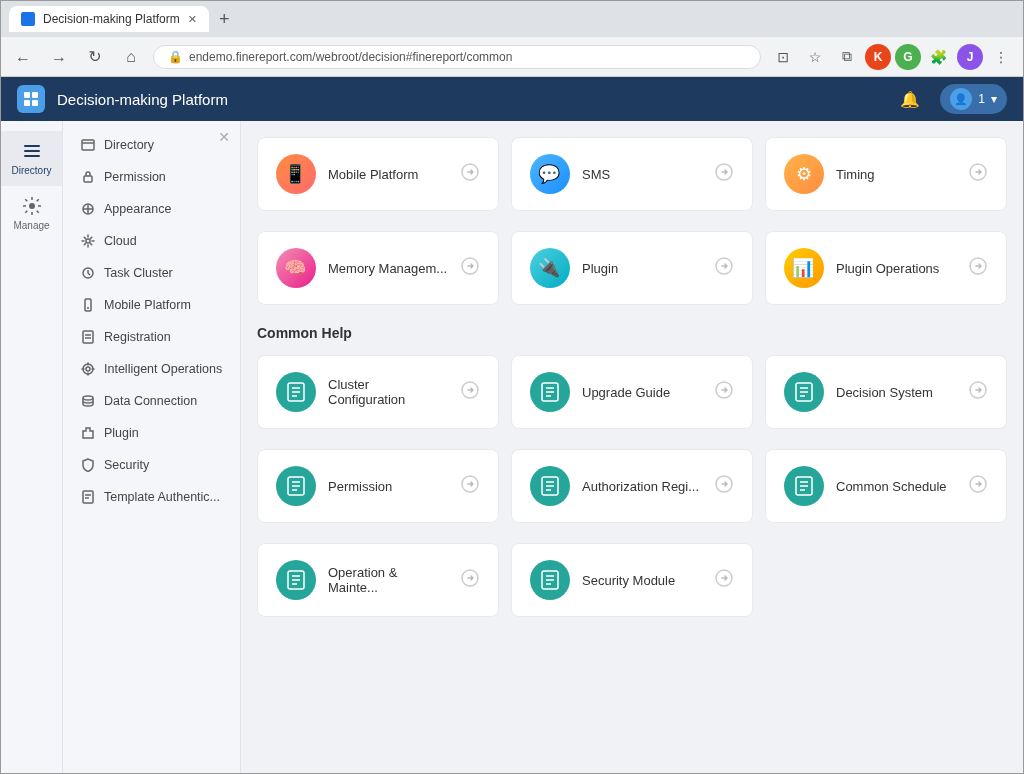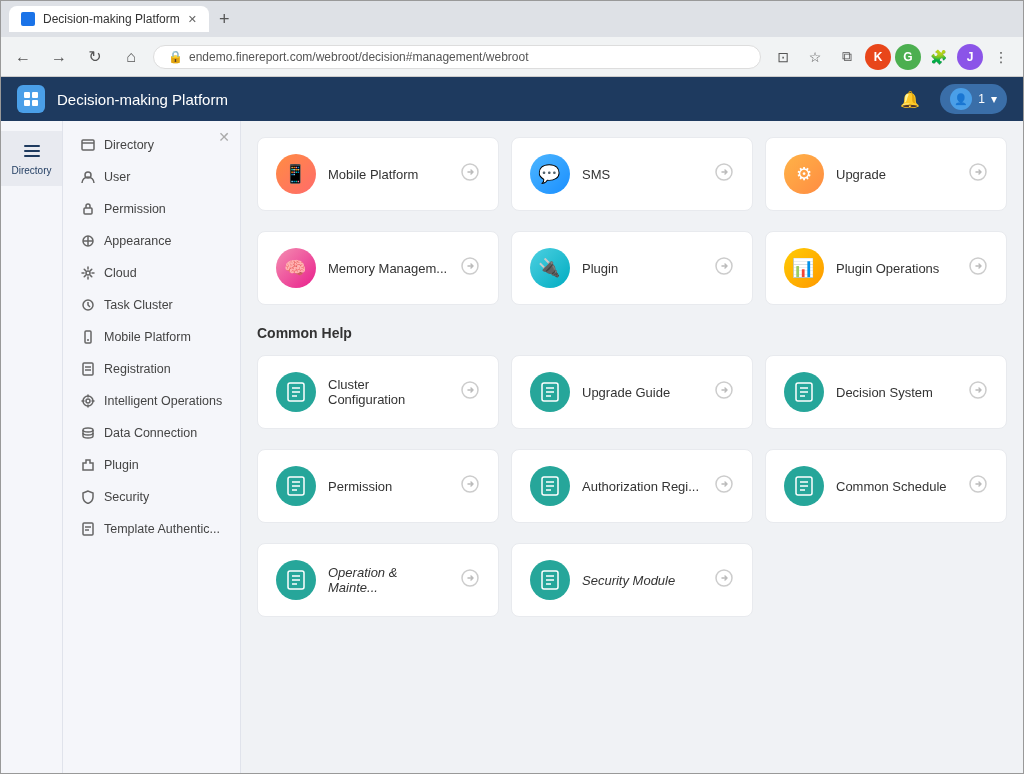--- a/index.html
+++ b/index.html
@@ -82,21 +82,21 @@
     <button class="browser-new-tab">+</button>
   </div>
 
   <div class="browser-controls">
     <button class="browser-nav-btn">←</button>
     <button class="browser-nav-btn">→</button>
     <button class="browser-nav-btn">↻</button>
     <button class="browser-nav-btn">⌂</button>
     <div class="browser-address-bar">
       <span>🔒</span>
-      <span>endemo.finereport.com/webroot/decision#management/webroot</span>
+      <span>endemo.finereport.com/webroot/decision#finereport/common</span>
     </div>
     <div class="browser-toolbar-icons">
       <div class="browser-icon-btn">⊡</div>
       <div class="browser-icon-btn">☆</div>
       <div class="browser-icon-btn">⧉</div>
       <div class="browser-icon-btn" style="background:#e8461a;color:white;border-radius:50%;width:26px;height:26px;font-size:12px;font-weight:bold;">K</div>
       <div class="browser-icon-btn" style="background:#4caf50;color:white;border-radius:50%;width:26px;height:26px;font-size:12px;font-weight:bold;">G</div>
       <div class="browser-icon-btn">🧩</div>
       <div class="user-avatar">J</div>
       <div class="browser-icon-btn">⋮</div>
@@ -128,44 +128,42 @@
 
       <div class="icon-nav">
         <div class="icon-nav-item active">
           <svg viewBox="0 0 20 20" fill="#1e3a5f">
               <rect x="2" y="4" width="16" height="2" rx="1"></rect>
               <rect x="2" y="9" width="16" height="2" rx="1"></rect>
               <rect x="2" y="14" width="16" height="2" rx="1"></rect>
             </svg>
           <span>Directory</span>
         </div>
+        <div class="icon-nav-item">
+          <svg viewBox="0 0 20 20" fill="#666">
+              <circle cx="10" cy="10" r="3"></circle>
+              <path d="M10 1v3M10 16v3M1 10h3M16 10h3M3.22 3.22l2.12 2.12M14.66 14.66l2.12 2.12M3.22 16.78l2.12-2.12M14.66 5.34l2.12-2.12" stroke="#666" stroke-width="1.5" fill="none"></path>
+            </svg>
+          <span>Manage</span>
+        </div>
       </div>
 
       <div class="sidebar">
         <span class="sidebar-pin">✕</span>
 
         <div class="sidebar-item">
           <span class="sidebar-item-icon">
             <svg width="14" height="14" viewBox="0 0 14 14" fill="none" stroke="#666" stroke-width="1.5">
                 <rect x="1" y="2" width="12" height="10" rx="1"></rect>
                 <line x1="1" y1="5" x2="13" y2="5"></line>
               </svg>
           </span>
           <span>Directory</span>
         </div>
 
-        <div class="sidebar-item">
-          <span class="sidebar-item-icon">
-            <svg width="14" height="14" viewBox="0 0 14 14" fill="none" stroke="#666" stroke-width="1.5">
-                <circle cx="7" cy="5" r="3"></circle>
-                <path d="M1 13c0-3.3 2.7-6 6-6s6 2.7 6 6"></path>
-              </svg>
-          </span>
-          <span>User</span>
-        </div>
 
         <div class="sidebar-item">
           <span class="sidebar-item-icon">
             <svg width="14" height="14" viewBox="0 0 14 14" fill="none" stroke="#666" stroke-width="1.5">
                 <rect x="3" y="6" width="8" height="6" rx="1"></rect>
                 <path d="M5 6V4a2 2 0 014 0v2"></path>
               </svg>
           </span>
           <span>Permission</span>
         </div>
@@ -288,21 +286,21 @@
           <div class="card">
             <div class="card-icon icon-blue">💬</div>
             <span class="card-label">SMS</span>
             <span class="card-arrow"><svg width="20" height="20" viewBox="0 0 20 20" fill="none" stroke="#ccc" stroke-width="1.5">
                   <circle cx="10" cy="10" r="8"></circle>
                   <path d="M8 10h5M11 8l2 2-2 2" stroke="#bbb" stroke-linecap="round" stroke-linejoin="round"></path>
                 </svg></span>
           </div>
           <div class="card">
             <div class="card-icon icon-orange2">⚙</div>
-            <span class="card-label">Upgrade</span>
+            <span class="card-label">Timing</span>
             <span class="card-arrow"><svg width="20" height="20" viewBox="0 0 20 20" fill="none" stroke="#ccc" stroke-width="1.5">
                   <circle cx="10" cy="10" r="8"></circle>
                   <path d="M8 10h5M11 8l2 2-2 2" stroke="#bbb" stroke-linecap="round" stroke-linejoin="round"></path>
                 </svg></span>
           </div>
         </div>
 
         <div class="card-grid">
           <div class="card">
             <div class="card-icon icon-pink">🧠</div>
@@ -421,21 +419,21 @@
                 </svg>
             </div>
             <span class="card-label">Common Schedule</span>
             <span class="card-arrow"><svg width="20" height="20" viewBox="0 0 20 20" fill="none" stroke="#ccc" stroke-width="1.5">
                   <circle cx="10" cy="10" r="8"></circle>
                   <path d="M8 10h5M11 8l2 2-2 2" stroke="#bbb" stroke-linecap="round" stroke-linejoin="round"></path>
                 </svg></span>
           </div>
         </div>
 
-        <div class="card-grid" style="margin-top:12px;font-style:italic;">
+        <div class="card-grid" style="margin-top:12px;">
           <div class="card">
             <div class="card-icon icon-green-doc">
               <svg width="22" height="22" viewBox="0 0 22 22" fill="white">
                   <rect x="3" y="2" width="16" height="18" rx="2" fill="none" stroke="white" stroke-width="1.5"></rect>
                   <line x1="7" y1="7" x2="15" y2="7" stroke="white" stroke-width="1.5"></line>
                   <line x1="7" y1="11" x2="15" y2="11" stroke="white" stroke-width="1.5"></line>
                   <line x1="7" y1="15" x2="12" y2="15" stroke="white" stroke-width="1.5"></line>
                 </svg>
             </div>
             <span class="card-label">Operation &amp; Mainte...</span>

